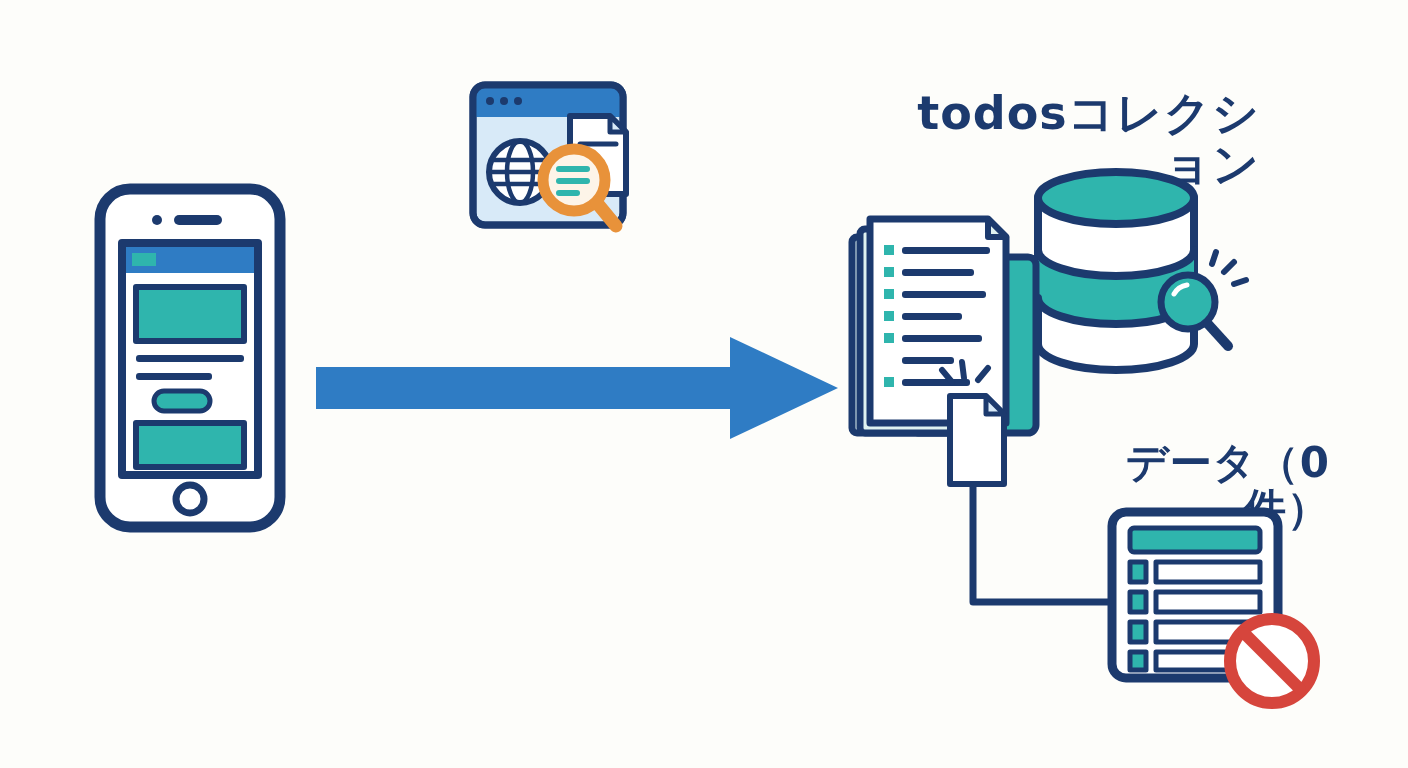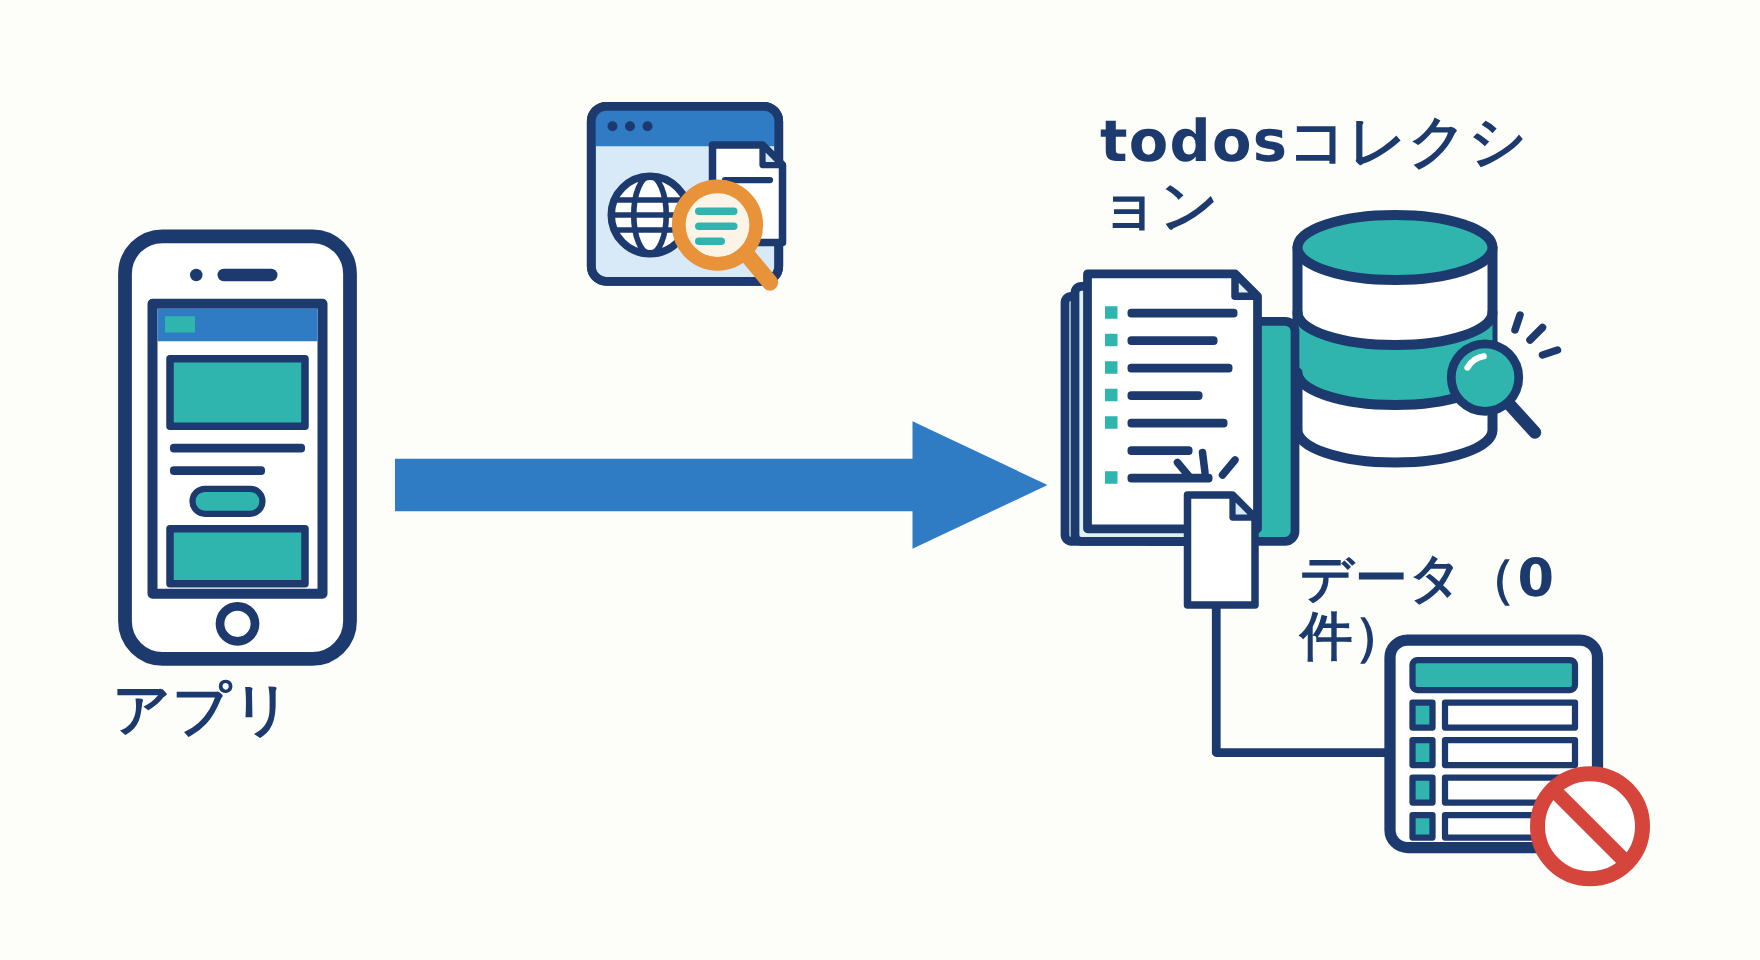--- a/index.html
+++ b/index.html
@@ -1,20 +1,20 @@
 <!DOCTYPE html>
 <html style="--navy: #1c3a6e; --blue: #2f7cc4; --teal: #2fb5ad; --lightblue: #d8eaf8; --paleteal: #dff2f0; --cream: #fdf4e8; --orange: #e8923a; --red: #d6453c; --white: #ffffff; --background: #fdfdfa;"><head>
 <meta charset="utf-8">
 <style>
   * { margin:0; padding:0; box-sizing:border-box; }
   html,body { background: var(--background, #fdfdfa); }
   body { font-family: "DejaVu Sans", "Liberation Sans", sans-serif; }
   .canvas { position:relative; width:1408px; height:768px; background:var(--background); overflow:hidden; }
   .abs { position:absolute; }
-  .label { font-weight:bold; color:var(--navy); text-align:left; line-height:1.1; letter-spacing:1px; }
+  .label { font-weight:bold; color:var(--navy); text-align:right; line-height:1.1; letter-spacing:1px; }
   svg { display:block; width:100%; height:100%; overflow:visible; }
   svg * { stroke-linecap:round; stroke-linejoin:round; }
   .f-navy{fill:var(--navy)} .f-blue{fill:var(--blue)} .f-teal{fill:var(--teal)}
   .f-lightblue{fill:var(--lightblue)} .f-paleteal{fill:var(--paleteal)}
   .f-cream{fill:var(--cream)} .f-white{fill:var(--white)} .f-none{fill:none}
   .s-navy{stroke:var(--navy)} .s-orange{stroke:var(--orange)} .s-red{stroke:var(--red)} .s-white{stroke:var(--white)}
 </style>
 </head>
 <body>
 
@@ -30,21 +30,20 @@
       <rect x="42" y="70" width="24" height="13" class="f-teal"></rect>
       <rect x="46" y="104" width="108" height="54" class="f-teal s-navy" stroke-width="6"></rect>
       <rect x="46" y="172" width="108" height="7" rx="3" class="f-navy"></rect>
       <rect x="46" y="190" width="76" height="7" rx="3" class="f-navy"></rect>
       <rect x="64" y="208" width="56" height="20" rx="10" class="f-teal s-navy" stroke-width="5"></rect>
       <rect x="46" y="240" width="108" height="44" class="f-teal s-navy" stroke-width="6"></rect>
       <circle cx="100" cy="316" r="14" class="f-white s-navy" stroke-width="7"></circle>
     </svg>
   </div>
 
-  <div class="abs label" style="left:90px; top:542px; width:200px; font-size:46px;">アプリ</div>
 
   <div class="abs" style="left:468px; top:80px; width:195px; height:178px;">
     <svg viewBox="0 0 195 178">
       <rect x="5" y="5" width="150" height="140" rx="12" class="f-lightblue s-navy" stroke-width="7"></rect>
       <path d="M5 37 V17 a12 12 0 0 1 12 -12 h126 a12 12 0 0 1 12 12 v20 Z" class="f-blue"></path>
       <rect x="5" y="5" width="150" height="140" rx="12" class="f-none s-navy" stroke-width="7"></rect>
       <circle cx="22" cy="21" r="4" class="f-navy"></circle>
       <circle cx="36" cy="21" r="4" class="f-navy"></circle>
       <circle cx="50" cy="21" r="4" class="f-navy"></circle>
       <g>

